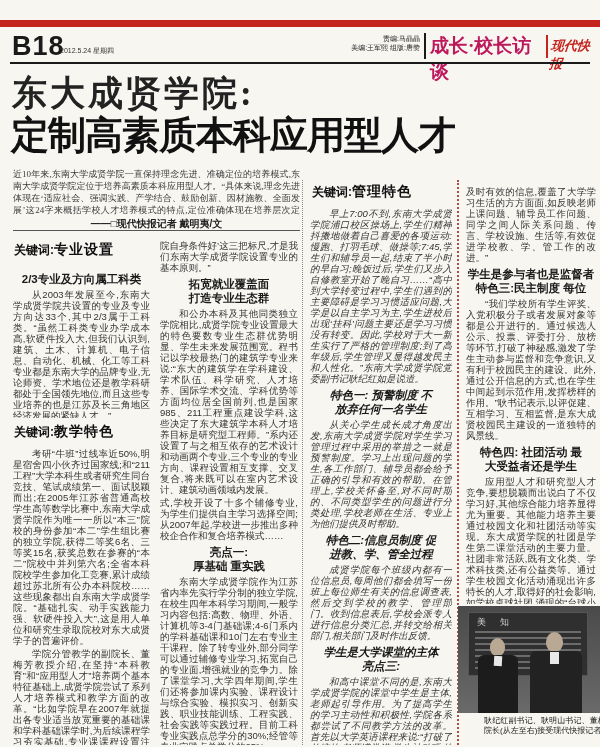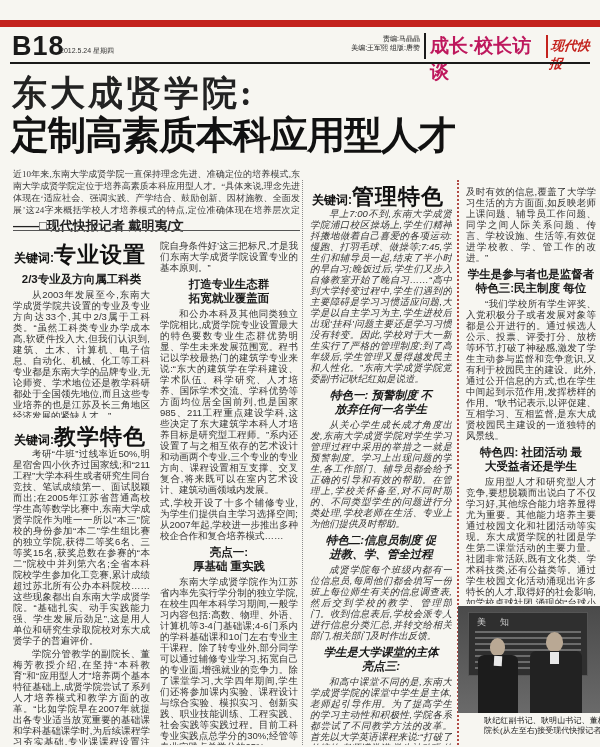--- a/index.html
+++ b/index.html
@@ -13,27 +13,27 @@
   .col-rule{left:424px;top:33px;width:2px;height:26px;background:#1a1a1a;}
   .col-rule2{left:546px;top:35px;width:2px;height:23px;background:#c4231e;}
   .col-title{left:430px;top:33px;width:114px;font-size:19px;font-weight:bold;color:#be185d;letter-spacing:0px;font-family:"Liberation Serif",serif;}
   .paper-name{left:550px;top:37px;width:50px;font-size:13px;font-weight:900;color:#c4231e;
       font-style:italic;font-family:"Liberation Serif",serif;transform:skewX(-6deg);letter-spacing:0px;}
   .head-rule{left:10px;top:62px;width:580px;height:2px;background:#1a1a1a;}
   .title1{left:12px;top:70px;font-size:35px;color:#222;font-family:"Liberation Serif",serif;letter-spacing:3px;font-weight:600;}
   .title2{left:11px;top:110px;font-size:38px;color:#111;font-weight:900;letter-spacing:-1px;}
   .intro{left:13px;top:168px;width:287px;height:49px;font-size:9px;line-height:12px;
       font-family:"Liberation Serif",serif;color:#3a3a3a;text-align:justify;overflow:hidden;}
-  .byline{left:13px;top:217px;width:287px;text-align:left;font-size:13px;font-weight:bold;color:#222;}
+  .byline{left:13px;top:217px;width:287px;text-align:center;font-size:10px;font-weight:bold;color:#222;}
   .intro-rule{left:13px;top:230px;width:287px;height:1px;background:#555;}
   .vdot1{left:302px;top:180px;width:0;height:565px;border-left:1px dotted #8a8a8a;}
   .vdot2{left:457px;top:180px;width:0;height:565px;border-left:2px dotted #b04a44;}
   .kw{font-weight:bold;color:#111;white-space:nowrap;}
   .kw .k{font-size:12px;}
-  .kw .n{font-size:22px;letter-spacing:1px;}
+  .kw .n{font-size:14px;letter-spacing:1px;}
   .colbox{font-size:9.5px;line-height:11px;text-align:justify;color:#333;overflow:hidden;}
   .colbox p{margin:0 0 2px 0;text-indent:19px;}
   .sub{font-weight:bold;font-size:11.5px;line-height:14px;color:#1a1a1a;text-align:center;margin:4px 0 3px 0;}
   .photo{left:458px;top:606px;width:146px;height:107px;background:linear-gradient(180deg,#4a4a4a,#6a6a6a);overflow:hidden;}
   .plaque{position:absolute;left:10px;top:6px;width:118px;height:62px;background:#2f2f2f;border:1px solid #555;}
   .plaque .pt{position:absolute;left:8px;top:3px;color:#ddd;font-size:9px;letter-spacing:14px;opacity:.9;}
   .plaque .rows{position:absolute;left:6px;top:18px;width:106px;height:40px;
       background:repeating-linear-gradient(180deg,rgba(220,220,220,.35) 0 2px,transparent 2px 6px);}
   .man{position:absolute;}
   .head{position:absolute;width:15px;height:18px;border-radius:50% 50% 45% 45%;background:#b9a894;}
@@ -72,29 +72,29 @@
 </div>
 <div class="abs colbox" style="left:13px;top:268px;width:137px;height:150px;">
   <div class="sub">2/3专业及方向属工科类</div>
   <p>从2003年发展至今,东南大学成贤学院共设置的专业及专业方向达33个,其中2/3属于工科类。“虽然工科类专业办学成本高,软硬件投入大,但我们认识到,建筑、土木、计算机、电子信息、自动化、机械、化工等工科专业都是东南大学的品牌专业,无论师资、学术地位还是教学科研都处于全国领先地位,而且这些专业培养的也是江苏及长三角地区经济发展的紧缺人才。”</p>
 
 </div>
 <div class="abs kw" style="left:14px;top:422px;">
   <span class="k">关键词:</span><span class="n">教学特色</span>
 </div>
 <div class="abs colbox" style="left:13px;top:448px;width:137px;height:297px;">
-  <p>考研“牛班”过线率近50%,明星宿舍四小伙齐过国家线;和“211工程”大学本科生或者研究生同台竞技、笔试成绩第一、面试脱颖而出;在2005年江苏省普通高校学生高等数学比赛中,东南大学成贤学院作为唯一一所以“本三”院校的身份参加“本二”学生组比赛的独立学院,获得二等奖6名、三等奖15名,获奖总数在参赛的“本二”院校中并列第六名;全省本科院校学生参加化工竞赛,累计成绩超过苏北所有公办本科院校……这些现象都出自东南大学成贤学院。“基础扎实、动手实践能力强、学生发展后劲足”,这是用人单位和研究生录取院校对东大成贤学子的普遍评价。</p>
+  <p>考研“牛班”过线率近50%,明星宿舍四小伙齐过国家线;和“211工程”大学本科生或者研究生同台竞技、笔试成绩第一、面试脱颖而出;在2005年江苏省普通高校学生高等数学比赛中,东南大学成贤学院作为唯一一所以“本三”院校的身份参加“本二”学生组比赛的独立学院,获得二等奖6名、三等奖15名,获奖总数在参赛的“本二”院校中并列第六名;全省本科院校学生参加化工竞赛,累计成绩超过苏北所有公办本科院校……这些现象都出自东南大学成贤学院。“基础扎实、动手实践能力强、软硬件投入大”,这是用人单位和研究生录取院校对东大成贤学子的普遍评价。</p>
   <p>学院分管教学的副院长、董梅芳教授介绍,在坚持“本科教育”和“应用型人才”培养两个基本特征基础上,成贤学院尝试了系列人才培养模式和教学方面的改革。“比如学院早在2007年就提出各专业适当放宽重要的基础课和学科基础课学时,为后续课程学习夯实基础,专业课课程设置注重‘削枝强干’,凝练主干课程、精炼教学内容,注重实践应用;2009年,经教育厅批准,学院实行学分制管理模</p>
 </div>
 
 <div class="abs colbox" style="left:160px;top:240px;width:138px;height:505px;">
   <p style="text-indent:0">院自身条件好’这三把标尺,才是我们东南大学成贤学院设置专业的基本原则。”</p>
   <div class="sub">
+    <div>拓宽就业覆盖面</div>
     <div>打造专业生态群</div>
-    <div>拓宽就业覆盖面</div>
   </div>
   <p>和公办本科及其他同类独立学院相比,成贤学院专业设置最大的特色要数专业生态群优势明显、学生未来发展范围宽。程书记以学校最热门的建筑学专业来说:“东大的建筑学在学科建设、学术队伍、科学研究、人才培养、国际学术交流、学科优势等方面均位居全国前列,也是国家985、211工程重点建设学科,这些决定了东大建筑学本科人才培养目标是研究型工程师。”系内还设置了与之相互依存的艺术设计和动画两个专业,三个专业的专业方向、课程设置相互支撑、交叉复合,将来既可以在室内艺术设计、建筑动画领域内发展。</p>
   <p style="text-indent:0">式,学校开设了十多个辅修专业,为学生们提供自主学习选择空间;从2007年起,学校进一步推出多种校企合作和复合培养模式……</p>
   <div class="sub">
     <div>亮点一:</div>
     <div>厚基础 重实践</div>
   </div>
   <p>东南大学成贤学院作为江苏省内率先实行学分制的独立学院,在校生四年本科学习期间,一般学习内容包括:高数、物理、外语、计算机等3-4门基础课;4-6门系内的学科基础课和10门左右专业主干课程。除了转专业外,部分同学可以通过辅修专业学习,拓宽自己的专业面,增强就业的竞争力。除了课堂学习,大学四年期间,学生们还将参加课内实验、课程设计与综合实验、模拟实习、创新实践、职业技能训练、工程实践、社会实践等实践过程。目前工科专业实践点总学分的30%;经管等专业实践点总学分的25%。</p>
 
 </div>

